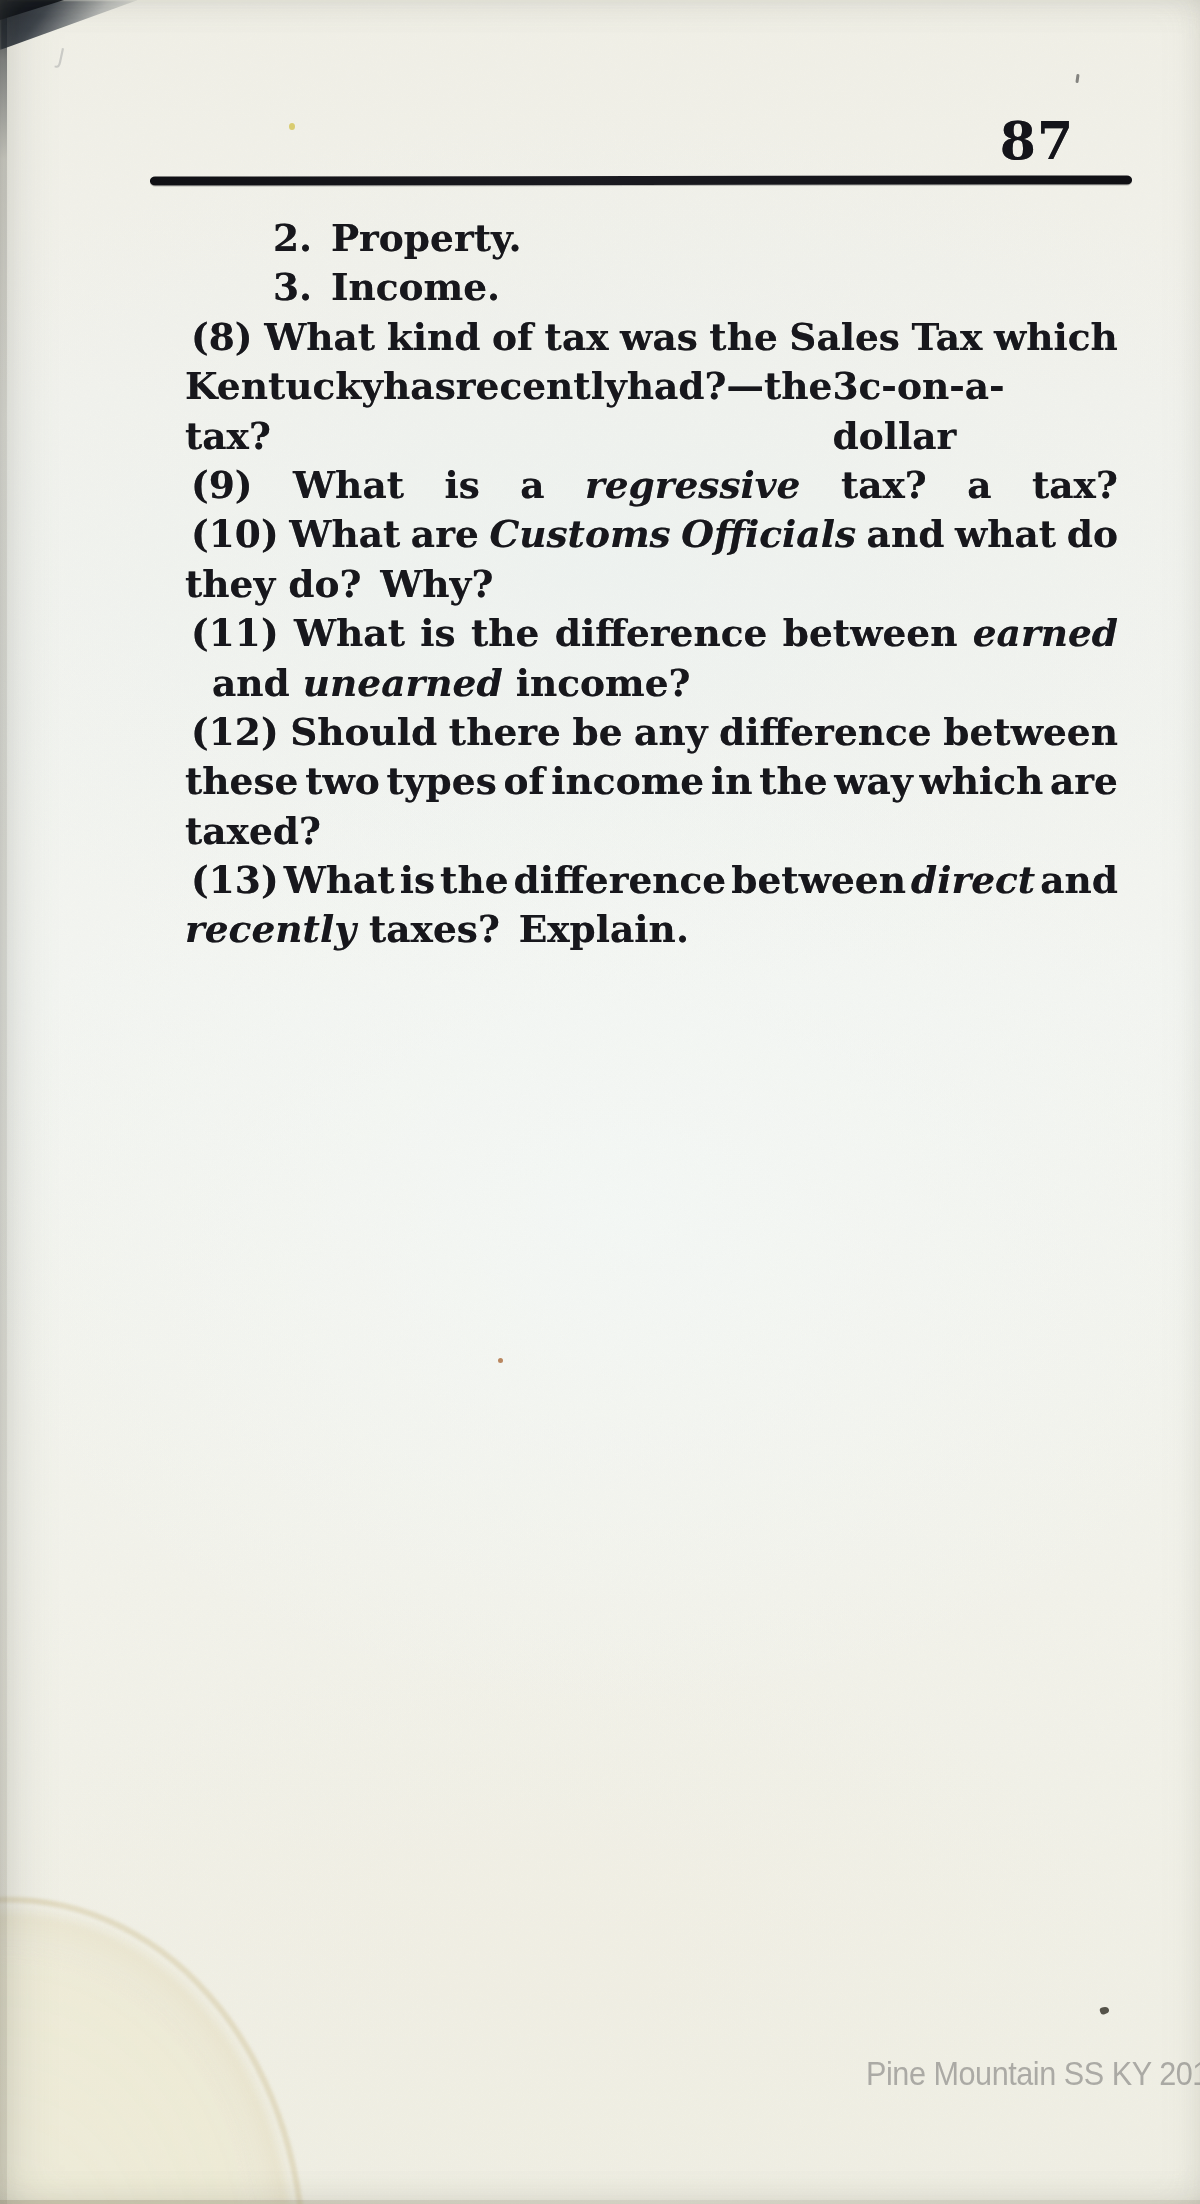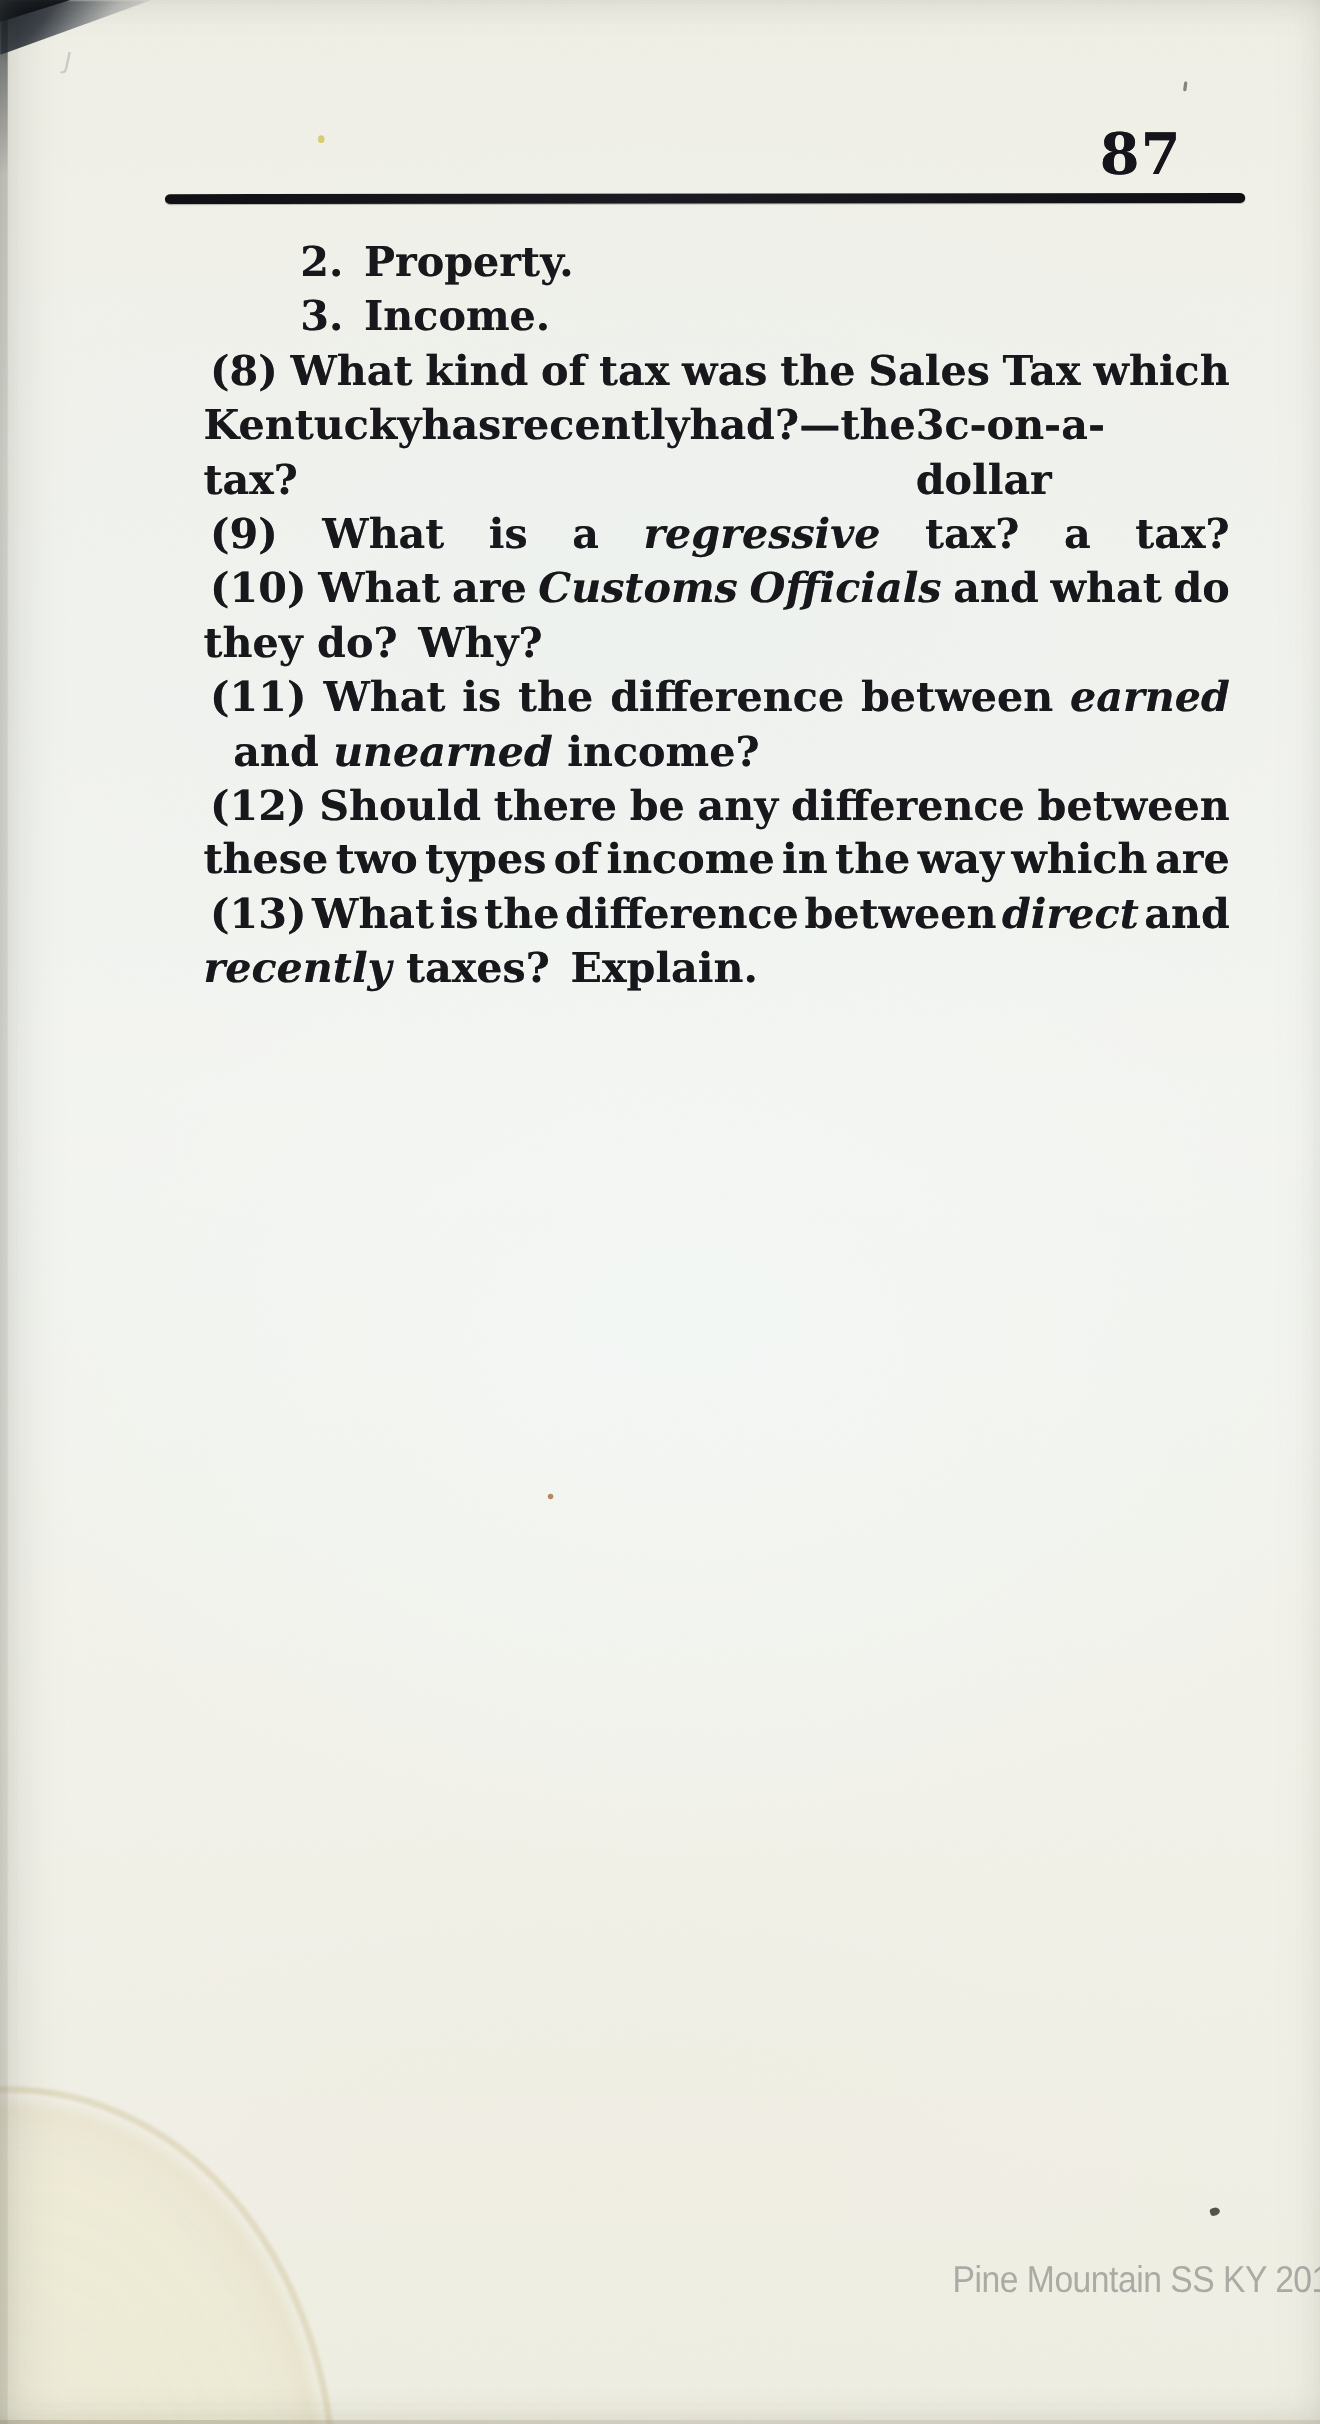--- a/index.html
+++ b/index.html
@@ -207,20 +207,21 @@
         <span>two</span>
         <span>types</span>
         <span>of</span>
         <span>income</span>
         <span>in</span>
         <span>the</span>
         <span>way</span>
         <span>which</span>
         <span>are</span>
       </div>
+      <div class="line"><span>taxed?</span></div>
       <div class="line para justify">
         <span>(13)</span>
         <span>What</span>
         <span>is</span>
         <span>the</span>
         <span>difference</span>
         <span>between</span>
         <span class="it">direct</span>
         <span>and</span>
       </div>

